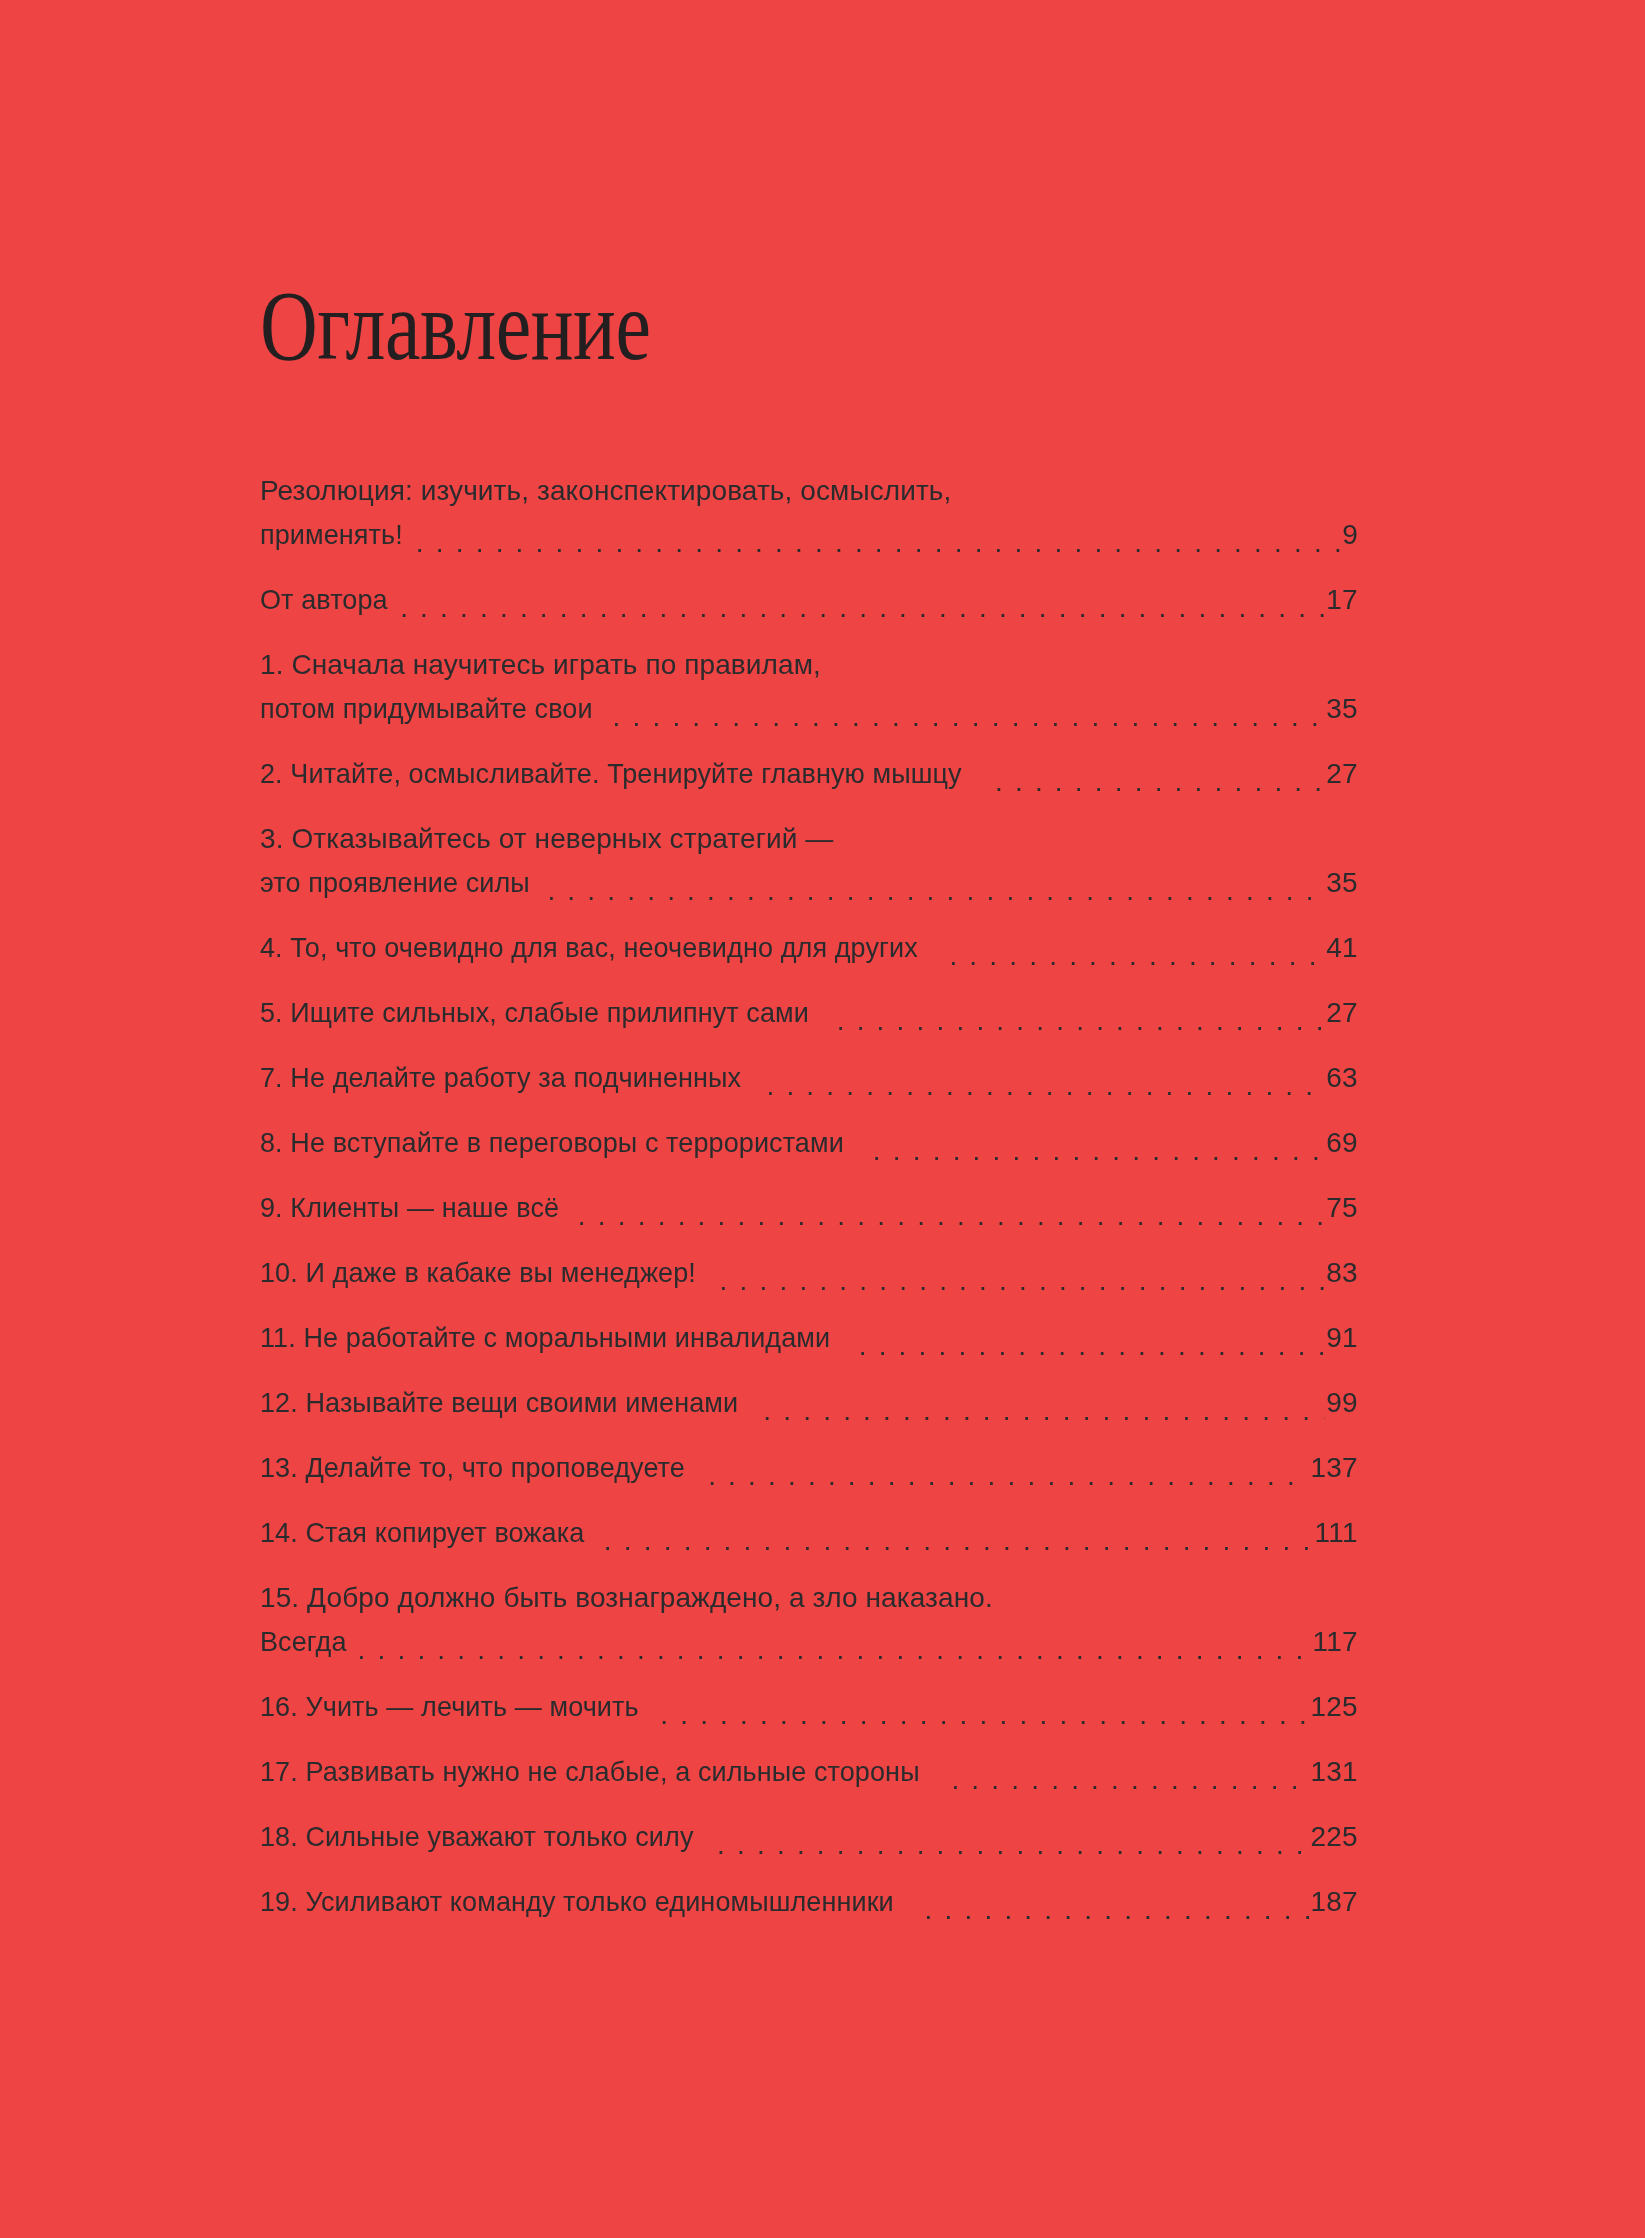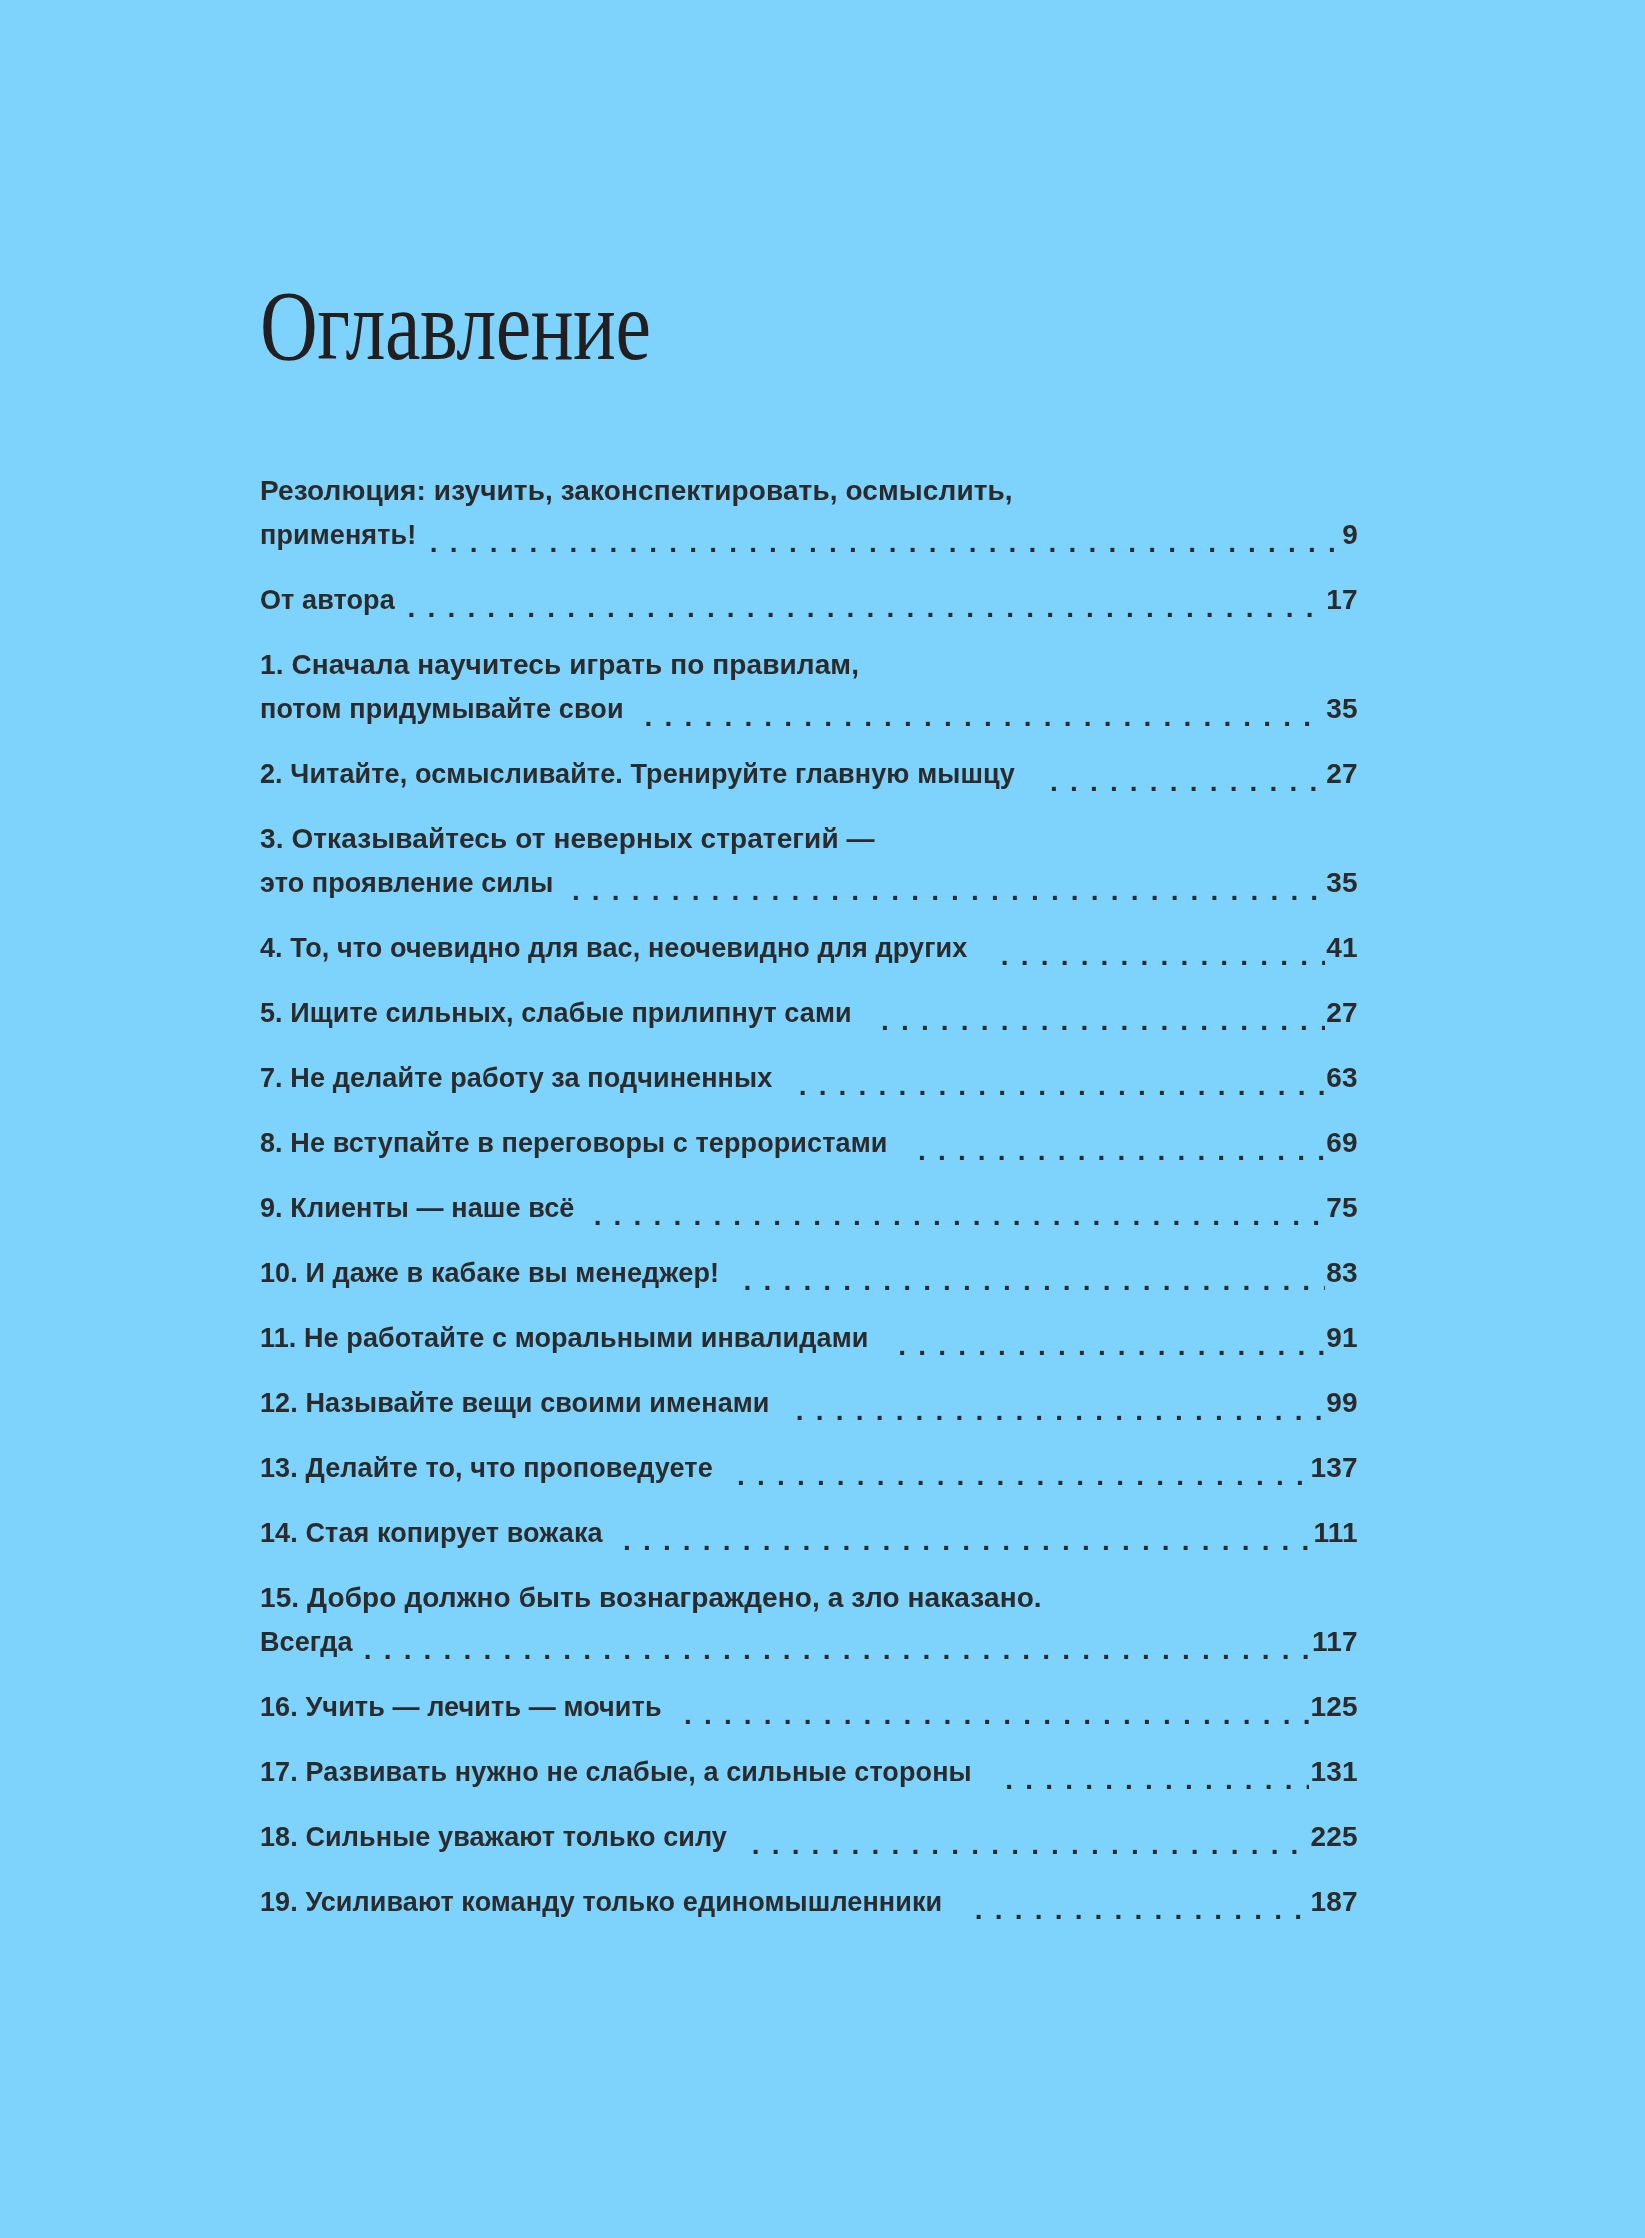--- a/index.html
+++ b/index.html
@@ -12,21 +12,21 @@
     height: 2239px;
     position: relative;
     font-family: "Liberation Sans", "DejaVu Sans", sans-serif;
     color: #231f20;
     -webkit-font-smoothing: antialiased;
   }
 
   .page {
     position: absolute;
     inset: 0;
-    background: #7dd3fc;
+    background: #ef4444;
     overflow: hidden;
   }
 
   
   .toc-title {
     position: absolute;
     left: 260px;
     top: 206px;
     font-family: "Liberation Serif", "DejaVu Serif", serif;
     font-size: 100px;
@@ -50,21 +50,21 @@
   .toc-entry {
     margin: 0 0 21px 0;
   }
 
   .toc-line {
     display: flex;
     align-items: flex-end;
     width: 100%;
     font-size: 28px;
     line-height: 44px;
-    font-weight: 700;
+    font-weight: 400;
     color: #2b2b2d;
     letter-spacing: 0.1px;
   }
 
   .toc-line .label {
     white-space: pre;
     flex: 0 0 auto;
     transform: scaleX(0.965);
     transform-origin: left center;
   }

